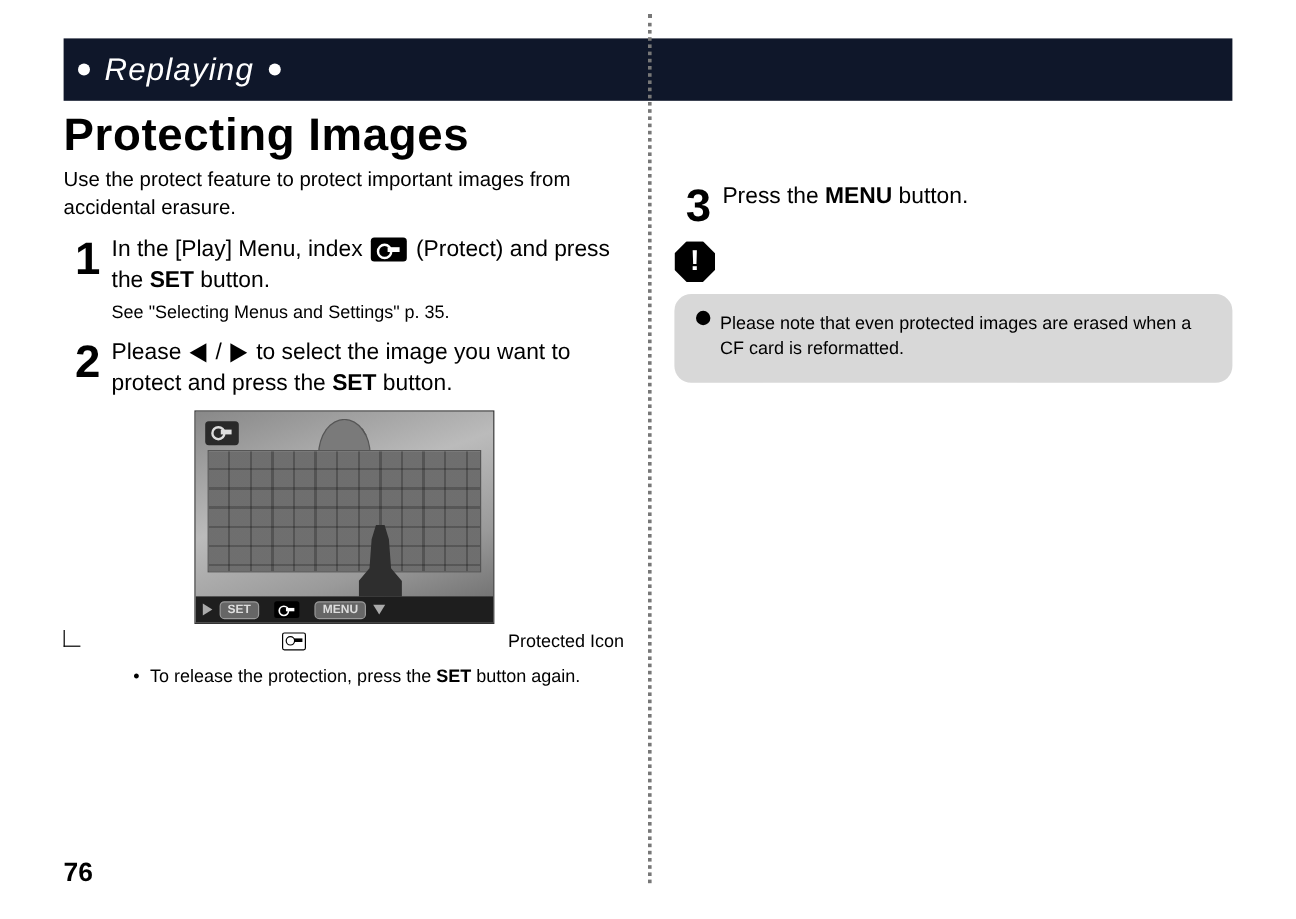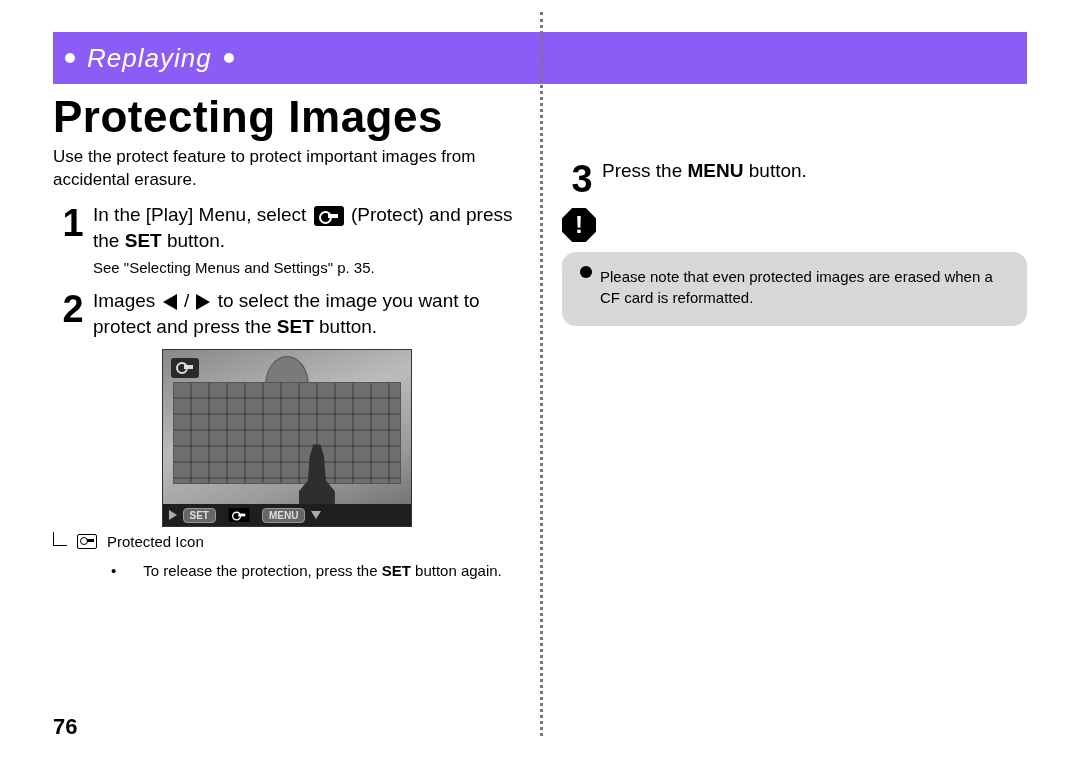--- a/index.html
+++ b/index.html
@@ -1,22 +1,22 @@
 <!DOCTYPE html>
 <html><head>
 <meta charset="utf-8">
 <style>
   * { margin: 0; padding: 0; box-sizing: border-box; }
   html, body { width: 1080px; height: 766px; font-family: Arial, Helvetica, sans-serif; background: #fff; color: #000; }
   .page { width: 1080px; height: 766px; position: relative; padding: 32px 53px 0 53px; }
-  .header-bar { background: #8b5cf6; color: #fff; height: 52px; display: flex; align-items: center; padding-left: 12px; }
+  .header-bar { background: #0f172a; color: #fff; height: 52px; display: flex; align-items: center; padding-left: 12px; }
   .bullet-dot { width: 10px; height: 10px; border-radius: 50%; background: #fff; margin-right: 12px; }
   .bullet-dot.right { margin-left: 12px; margin-right: 0; }
   .section-label { font-size: 26px; font-style: italic; font-weight: normal; letter-spacing: 1px; }
-  .title { font-size: 44px; font-weight: bold; margin-top: 8px; letter-spacing: 0.5px; }
+  .title { font-size: 38px; font-weight: bold; margin-top: 8px; letter-spacing: 0.5px; }
   .columns { display: flex; margin-top: 4px; }
   .col { width: 50%; position: relative; }
   .col.left { padding-right: 20px; }
   .col.right { padding-left: 22px; }
   .divider { position: absolute; left: 50%; top: 12px; bottom: 30px; width: 0; border-left: 3px dotted #777; }
   .intro { font-size: 17px; line-height: 1.35; margin-bottom: 10px; }
   .step { display: flex; margin-bottom: 10px; }
   .step-num { font-size: 38px; font-weight: bold; line-height: 1; width: 40px; flex-shrink: 0; text-align: center; padding-top: 2px; }
   .step-body { font-size: 19px; line-height: 1.35; flex: 1; }
   .step-body .small { font-size: 15px; line-height: 1.4; display: block; margin-top: 4px; }
@@ -43,24 +43,24 @@
   .facade { position: absolute; left: 0; right: 0; top: 18px; height: 102px; background: repeating-linear-gradient(to bottom, #b0b0b0 0, #b0b0b0 14px, #8a8a8a 14px, #8a8a8a 16px), repeating-linear-gradient(to right, #a0a0a0 0, #a0a0a0 16px, #7a7a7a 16px, #7a7a7a 18px); background-blend-mode: multiply; border: 1px solid #555; }
   .statue { position: absolute; left: 55%; bottom: 22px; width: 36px; height: 60px; background: #2e2e2e; clip-path: polygon(40% 0, 60% 0, 70% 20%, 75% 60%, 100% 78%, 100% 100%, 0 100%, 0 78%, 25% 60%, 30% 20%); }
   .bottom-bar { position: absolute; left: 0; right: 0; bottom: 0; height: 22px; background: #1e1e1e; display: flex; align-items: center; padding-left: 6px; gap: 6px; }
   .protect-badge { position: absolute; left: 8px; top: 8px; width: 28px; height: 20px; background: rgba(30,30,30,.9); border-radius: 3px; }
   .protect-badge::before { content: ""; position: absolute; left: 5px; top: 4px; width: 8px; height: 8px; border: 2px solid #ddd; border-radius: 50%; }
   .protect-badge::after { content: ""; position: absolute; left: 13px; top: 7px; width: 9px; height: 4px; background: #ddd; }
   .pill { background: #666; color: #ddd; font-size: 10px; padding: 1px 6px; border-radius: 4px; border: 1px solid #999; font-weight: bold; }
   .tri-r { width: 0; height: 0; border-top: 5px solid transparent; border-bottom: 5px solid transparent; border-left: 8px solid #aaa; }
   .tri-d { width: 0; height: 0; border-left: 5px solid transparent; border-right: 5px solid transparent; border-top: 8px solid #aaa; }
 
-  .caption-row { display: flex; align-items: center; justify-content: flex-start; gap: 8px; font-size: 15px; margin-bottom: 10px; }
+  .caption-row { display: flex; align-items: center; justify-content: space-between; gap: 8px; font-size: 15px; margin-bottom: 10px; }
   .caption-line { width: 14px; height: 14px; border-left: 1px solid #000; border-bottom: 1px solid #000; margin-top: -6px; }
 
-  .bullets { padding-left: 58px; text-align: center; }
+  .bullets { padding-left: 58px; }
   .bullets li { font-size: 15px; line-height: 1.4; margin-bottom: 4px; list-style: none; position: relative; padding-left: 14px; }
   .bullets li::before { content: "•"; position: absolute; left: 0; top: 0; }
 
   .warning-icon { width: 34px; height: 34px; background: #000; clip-path: polygon(30% 0, 70% 0, 100% 30%, 100% 70%, 70% 100%, 30% 100%, 0 70%, 0 30%); position: relative; margin-left: 0; margin-top: 8px; }
   .warning-icon::before { content: "!"; position: absolute; inset: 0; color: #fff; font-size: 24px; font-weight: bold; text-align: center; line-height: 34px; }
 
   .note-box { background: #d8d8d8; border-radius: 14px; padding: 14px 18px 18px 18px; margin-top: 10px; font-size: 15px; line-height: 1.4; position: relative; }
   .note-bullet { width: 12px; height: 12px; border-radius: 50%; background: #000; display: inline-block; margin-right: 8px; vertical-align: middle; flex-shrink: 0; }
   .note-row { display: flex; align-items: flex-start; }
   .note-row span.text { flex: 1; }
@@ -82,35 +82,35 @@
 
   <div class="columns">
     <div class="divider"></div>
 
     <div class="col left">
       <p class="intro">Use the protect feature to protect important images from accidental erasure.</p>
 
       <div class="step">
         <div class="step-num">1</div>
         <div class="step-body">
-          <span>In the [Play] Menu, select </span>
+          <span>In the [Play] Menu, index </span>
           <span class="inline-icon">
               <span class="key-icon-box"></span>
             </span>
           <span> (Protect) and press the </span>
           <span class="bold">SET</span>
           <span> button.</span>
           <span class="small">See "Selecting Menus and Settings" p. 35.</span>
         </div>
       </div>
 
       <div class="step">
         <div class="step-num">2</div>
         <div class="step-body">
-          <span>Images </span>
+          <span>Please </span>
           <span class="inline-icon">
               <span class="arrow-left"></span>
             </span>
           <span> / </span>
           <span class="inline-icon">
               <span class="arrow-right"></span>
             </span>
           <span> to select the image you want to protect and press the </span>
           <span class="bold">SET</span>
           <span> button.</span>

